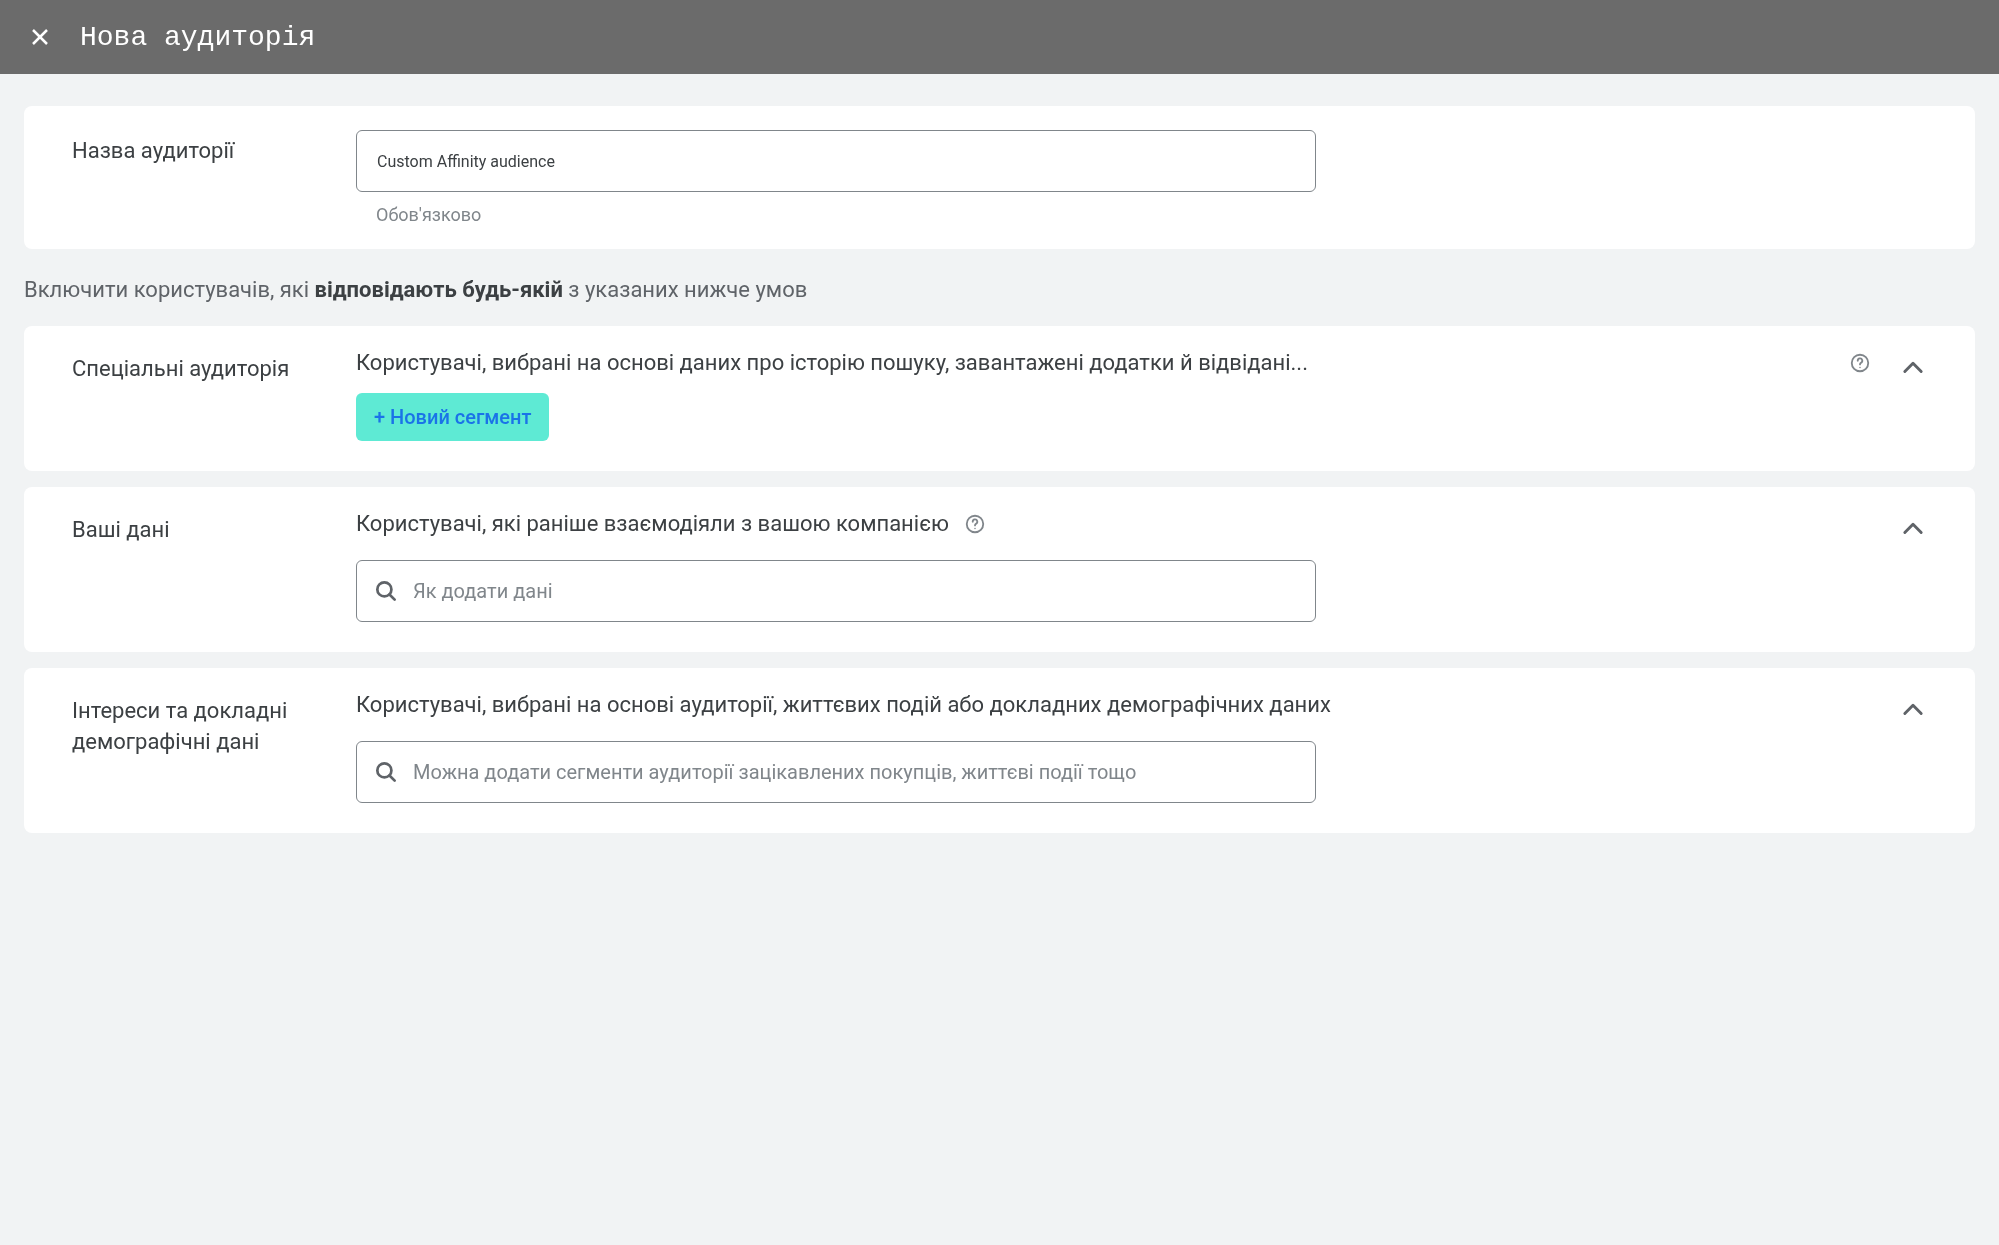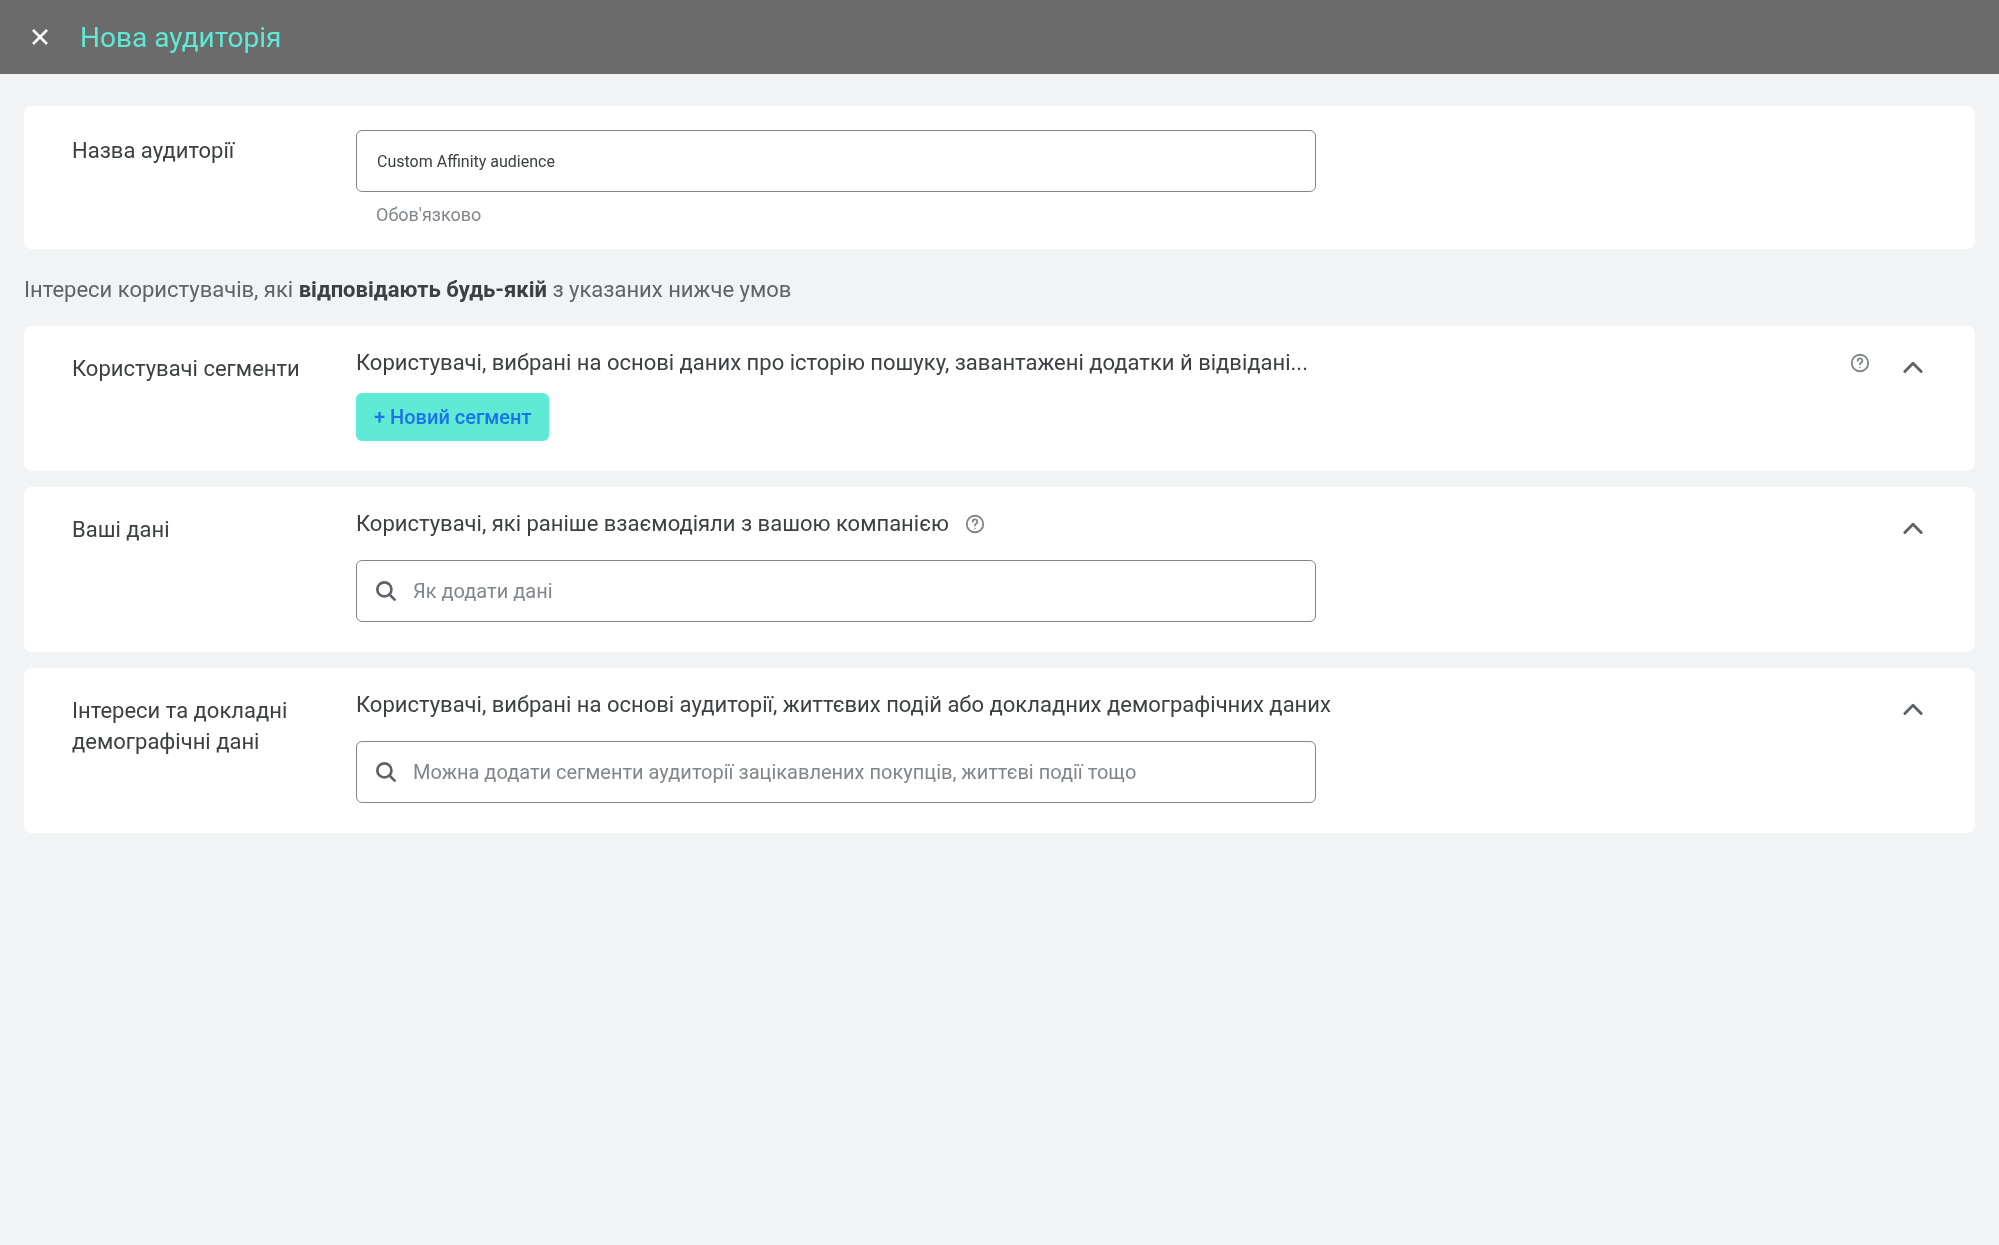--- a/index.html
+++ b/index.html
@@ -19,23 +19,24 @@
     .close-btn {
       width: 32px;
       height: 32px;
       display: flex;
       align-items: center;
       justify-content: center;
       cursor: pointer;
       color: #fff;
     }
     .header-title {
-      color: #5eead4;
+      color: #ffffff;
       font-size: 28px;
       font-weight: 400;
+      font-family: Liberation Mono, monospace;
     }
     .content {
       padding: 16px 8px;
     }
     .card {
       background: #fff;
       margin: 16px 16px 0 16px;
       border-radius: 8px;
       padding: 24px 48px;
     }
@@ -199,26 +200,26 @@
     <div class="row">
       <div class="label-col">Назва аудиторії</div>
       <div class="content-col">
         <input type="text" class="text-input" value="Custom Affinity audience" style="">
         <div class="helper-text">Обов'язково</div>
       </div>
     </div>
   </div>
 
   <div class="section-intro">
-    <span>Інтереси користувачів, які </span><b>відповідають будь-якій</b><span> з указаних нижче умов</span>
+    <span>Включити користувачів, які </span><b>відповідають будь-якій</b><span> з указаних нижче умов</span>
   </div>
 
   <div class="section-card">
     <div class="section-row">
-      <div class="section-label">Користувачі сегменти</div>
+      <div class="section-label">Спеціальні аудиторія</div>
       <div class="section-content">
         <div class="section-desc-row">
           <div class="section-desc">Користувачі, вибрані на основі даних про історію пошуку, завантажені додатки й відвідані...</div>
           <svg class="help-icon" viewBox="0 0 24 24" fill="none" stroke="currentColor" stroke-width="2">
               <circle cx="12" cy="12" r="9"></circle>
               <path d="M9.5 9.5a2.5 2.5 0 1 1 3.5 2.3c-.8.4-1 1-1 1.7" stroke-linecap="round"></path>
               <circle cx="12" cy="17" r="0.8" fill="currentColor" stroke="none"></circle>
             </svg>
         </div>
         <button class="new-segment-btn">+ Новий сегмент</button>

